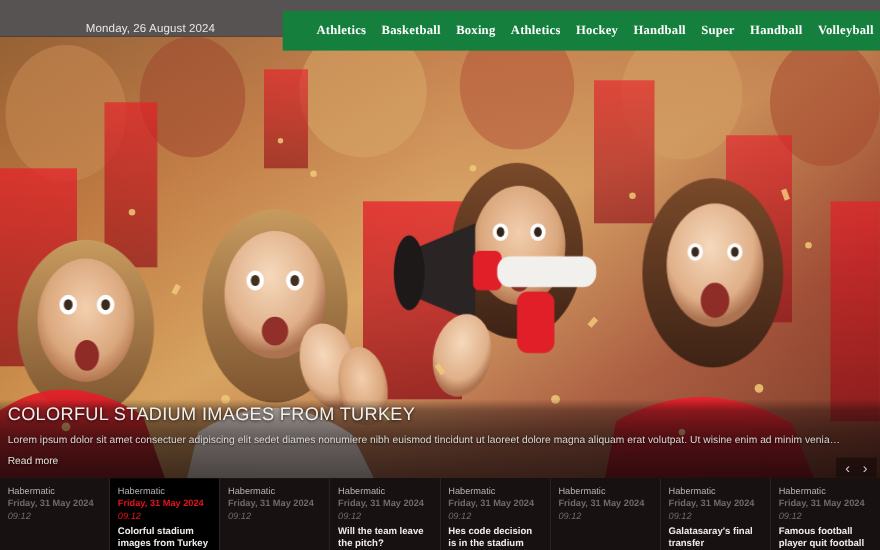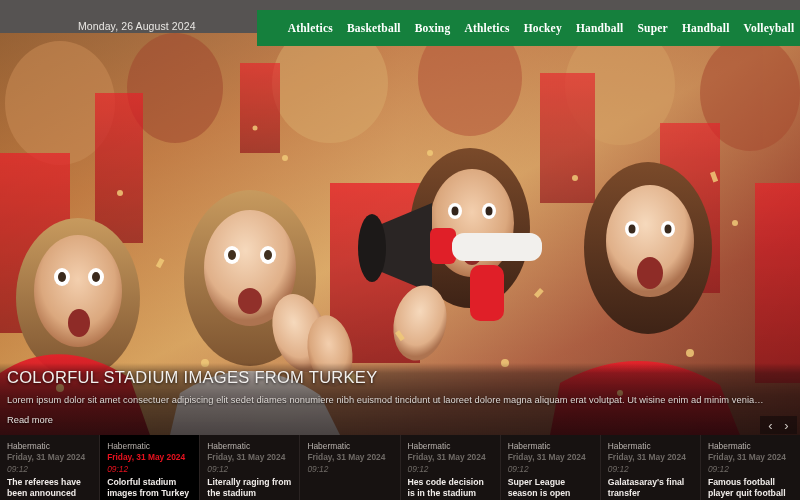--- a/index.html
+++ b/index.html
@@ -278,50 +278,48 @@
       <div class="slider-arrow">‹</div>
       <div class="slider-arrow">›</div>
     </div>
   </div>
 
   <div class="cards" id="cards">
       <div class="card">
         <div class="card-source">Habermatic</div>
         <div class="card-date">Friday, 31 May 2024</div>
         <div class="card-time">09:12</div>
-        <div class="card-title">The referees have been announced</div>
       </div>
       <div class="card active">
         <div class="card-source">Habermatic</div>
         <div class="card-date">Friday, 31 May 2024</div>
         <div class="card-time">09:12</div>
         <div class="card-title">Colorful stadium images from Turkey</div>
       </div>
       <div class="card">
         <div class="card-source">Habermatic</div>
         <div class="card-date">Friday, 31 May 2024</div>
         <div class="card-time">09:12</div>
-        <div class="card-title">Literally raging from the stadium</div>
-      </div>
-      <div class="card">
-        <div class="card-source">Habermatic</div>
-        <div class="card-date">Friday, 31 May 2024</div>
-        <div class="card-time">09:12</div>
+      </div>
+      <div class="card">
+        <div class="card-source">Habermatic</div>
+        <div class="card-date">Friday, 31 May 2024</div>
+        <div class="card-time">09:12</div>
+        <div class="card-title">Will the team leave the pitch?</div>
       </div>
       <div class="card">
         <div class="card-source">Habermatic</div>
         <div class="card-date">Friday, 31 May 2024</div>
         <div class="card-time">09:12</div>
         <div class="card-title">Hes code decision is in the stadium</div>
       </div>
       <div class="card">
         <div class="card-source">Habermatic</div>
         <div class="card-date">Friday, 31 May 2024</div>
         <div class="card-time">09:12</div>
-        <div class="card-title">Super League season is open</div>
       </div>
       <div class="card">
         <div class="card-source">Habermatic</div>
         <div class="card-date">Friday, 31 May 2024</div>
         <div class="card-time">09:12</div>
         <div class="card-title">Galatasaray's final transfer</div>
       </div>
       <div class="card">
         <div class="card-source">Habermatic</div>
         <div class="card-date">Friday, 31 May 2024</div>

